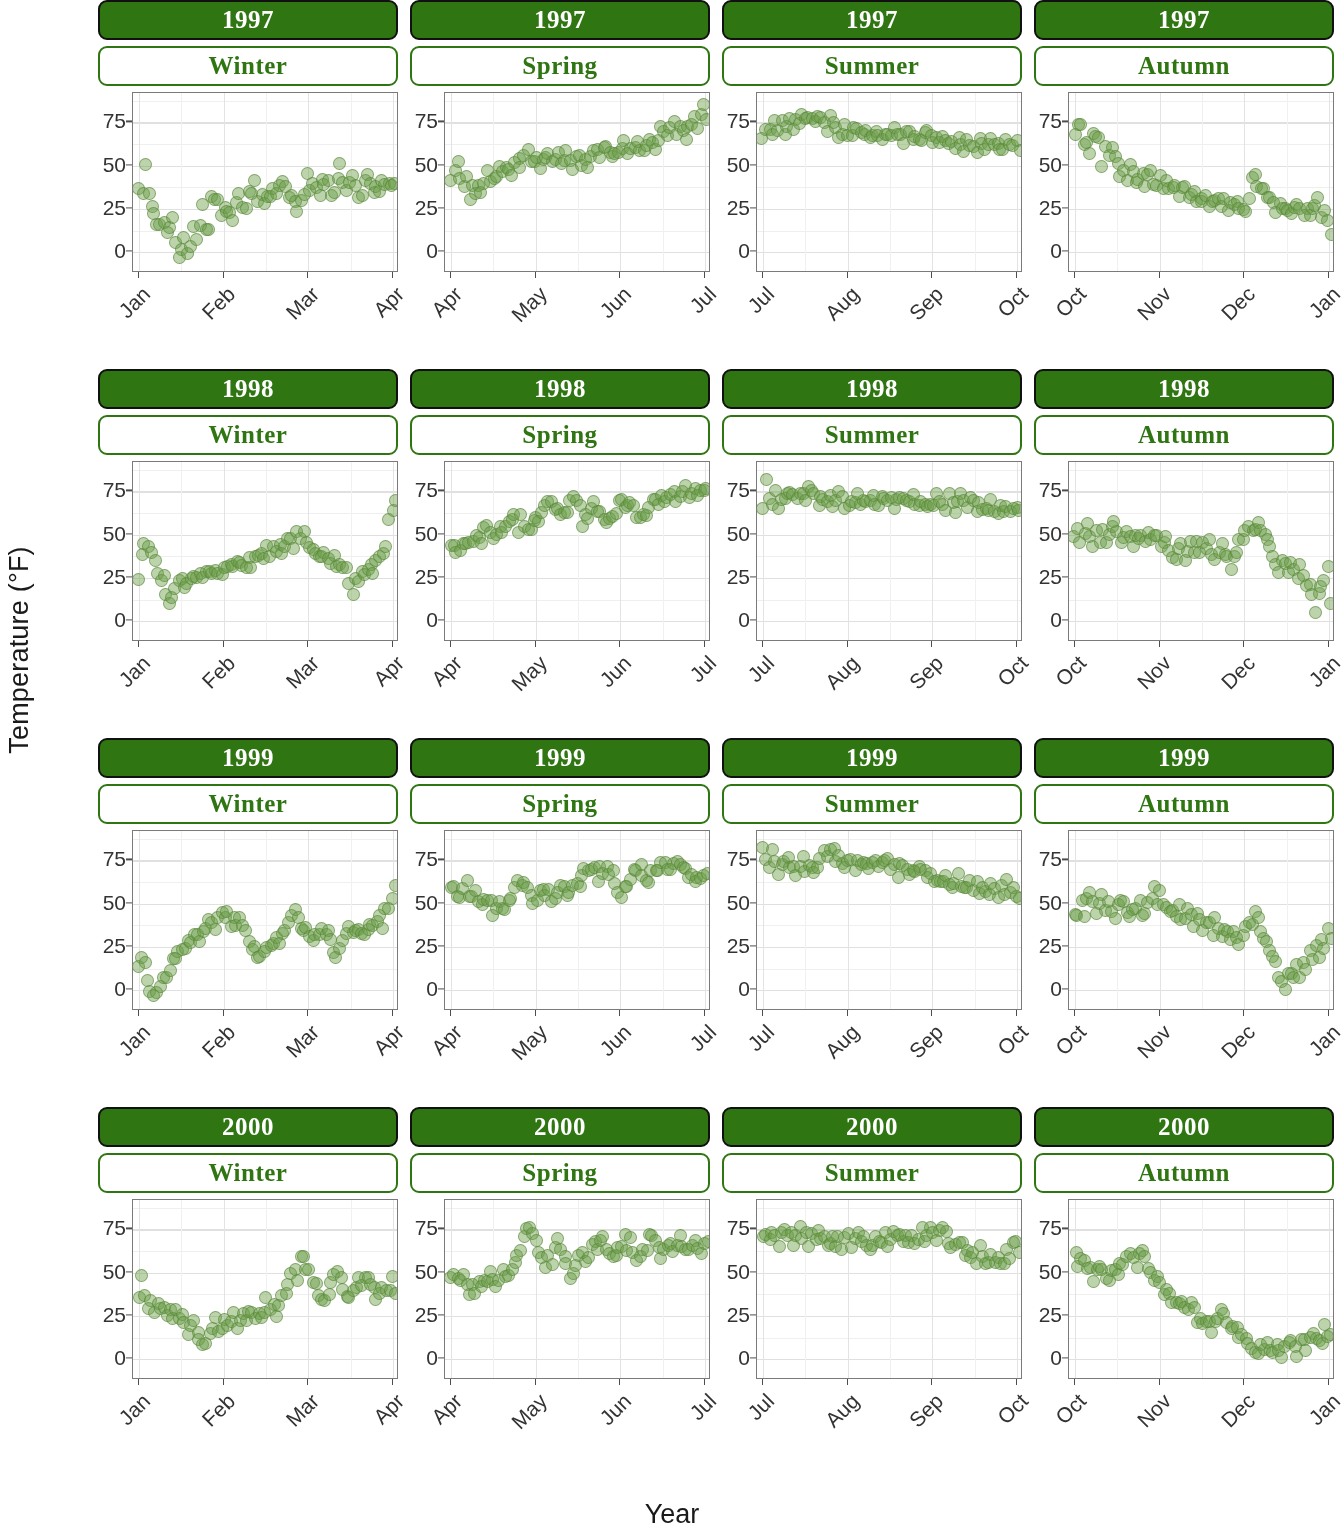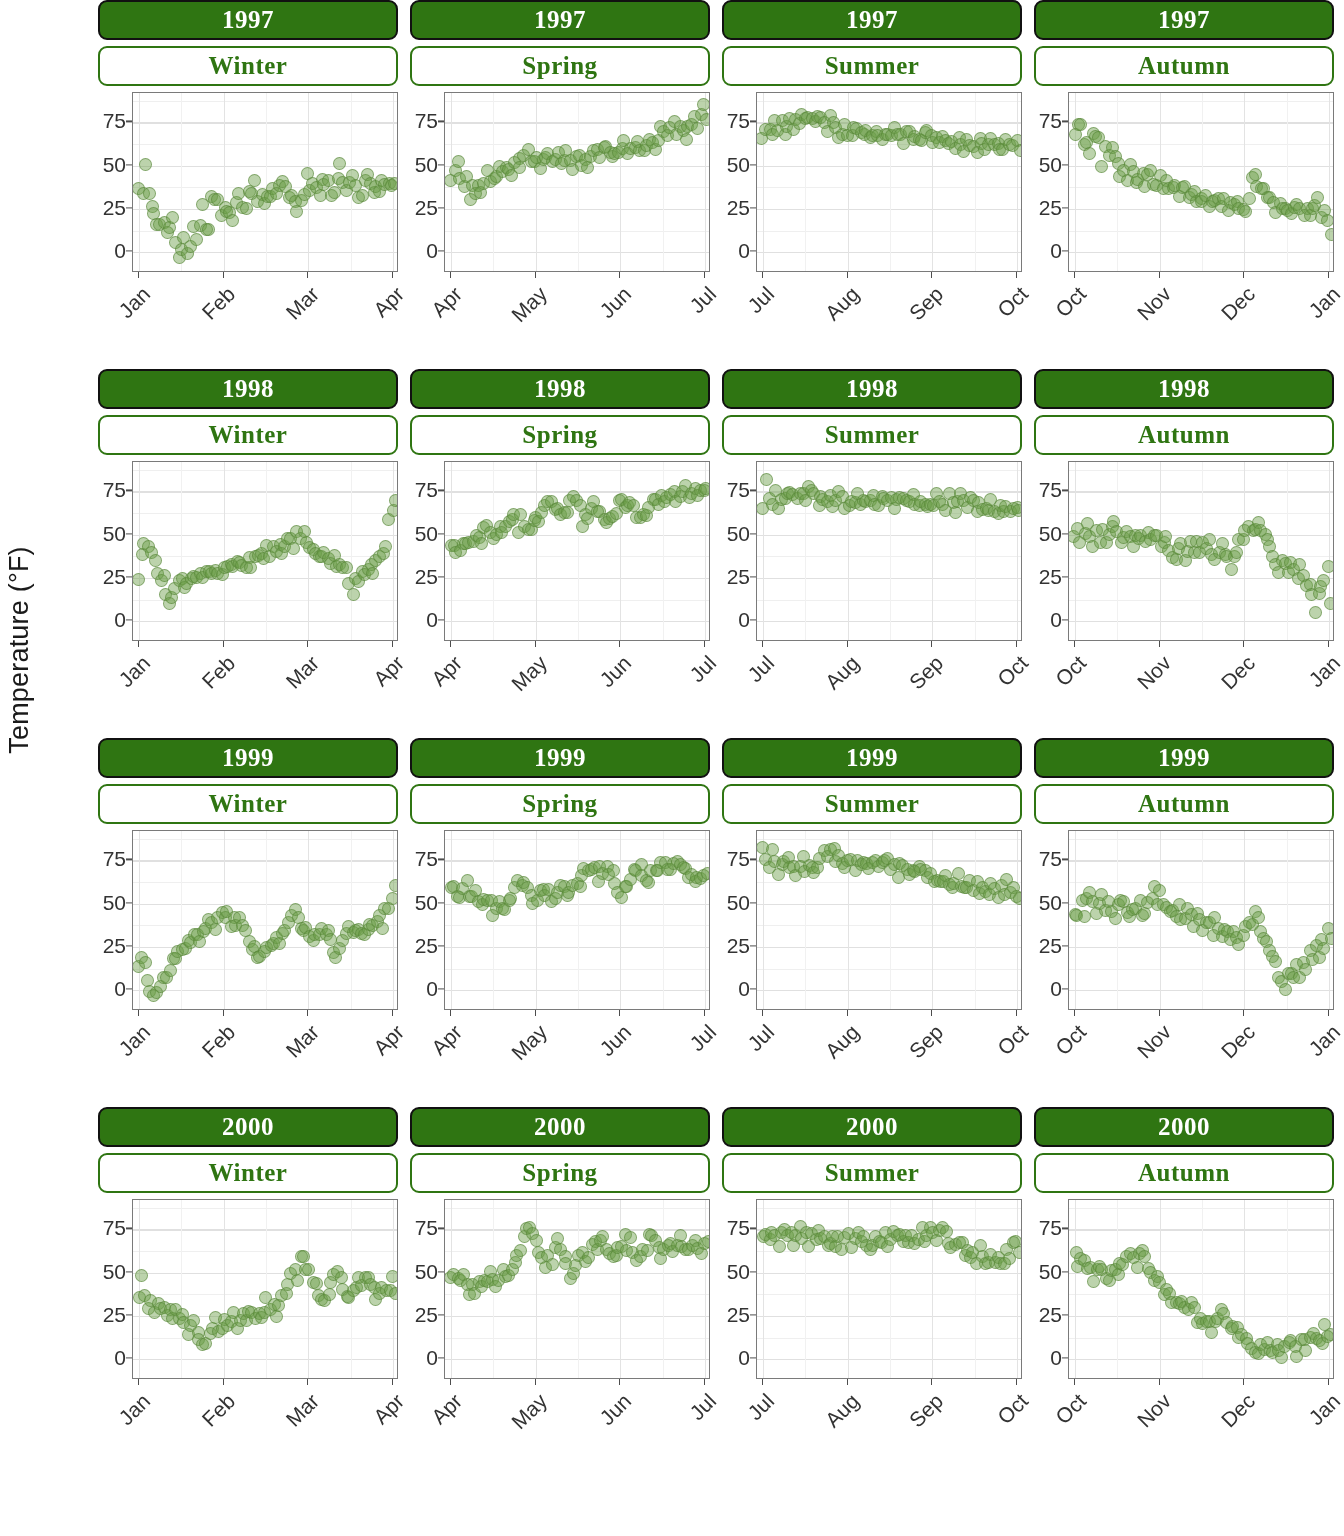--- a/index.html
+++ b/index.html
@@ -2171,13 +2171,14 @@
             <div class="xtick-label" style="left: 64.6667px; width: 60px;">Nov</div>
             <div class="xtick-mark" style="left: 209.3px;"></div>
             <div class="xtick-label" style="left: 149.333px; width: 60px;">Dec</div>
             <div class="xtick-mark" style="left: 294px;"></div>
             <div class="xtick-label" style="left: 234px; width: 60px;">Jan</div>
           </div>
         </div>
       </div>
     </div>
 
+  <div class="x-axis-title">Year</div>
 </div>
 
 </body></html>

